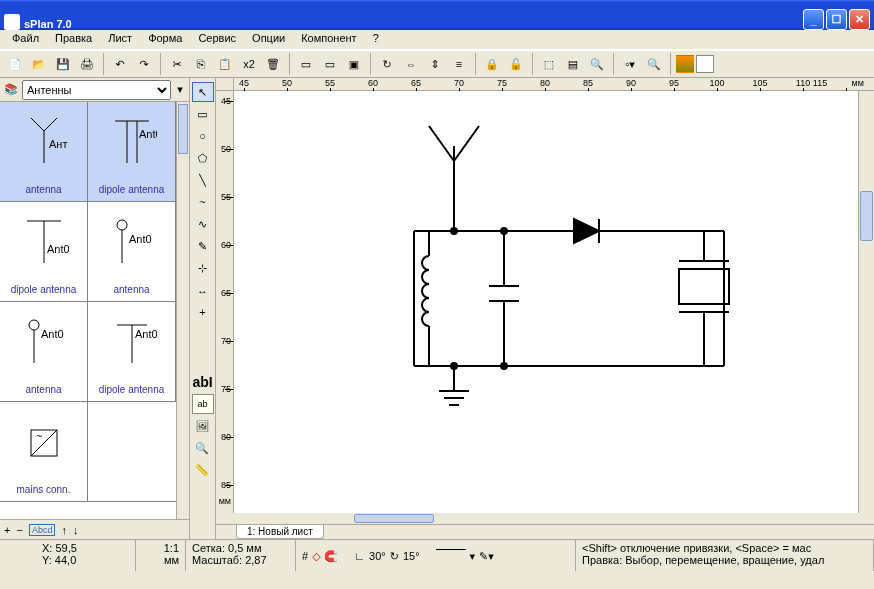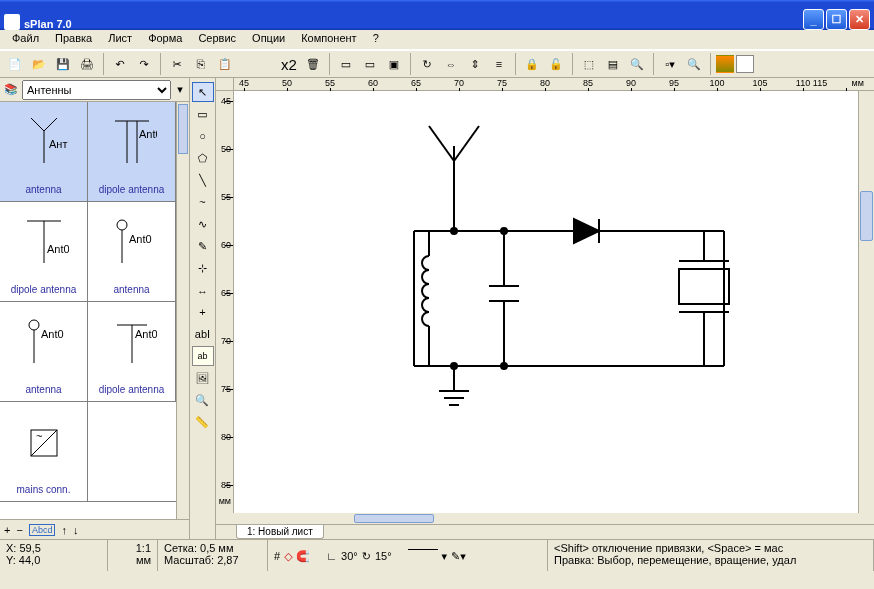--- a/index.html
+++ b/index.html
@@ -84,21 +84,21 @@
   <div class="tbtn">📂</div>
   <div class="tbtn">💾</div>
   <div class="tbtn">🖨</div>
   <div class="sep"></div>
   <div class="tbtn">↶</div>
   <div class="tbtn">↷</div>
   <div class="sep"></div>
   <div class="tbtn">✂</div>
   <div class="tbtn">⎘</div>
   <div class="tbtn">📋</div>
-  <div class="tbtn" style="font-size:15px;margin-left:40px;">x2</div>
+  <div class="tbtn" style="font-size:11px;">x2</div>
   <div class="tbtn">🗑</div>
   <div class="sep"></div>
   <div class="tbtn">▭</div>
   <div class="tbtn">▭</div>
   <div class="tbtn">▣</div>
   <div class="sep"></div>
   <div class="tbtn">↻</div>
   <div class="tbtn">⇔</div>
   <div class="tbtn">⇕</div>
   <div class="tbtn">≡</div>
@@ -227,21 +227,21 @@
       <div class="vbtn">▭</div>
       <div class="vbtn">○</div>
       <div class="vbtn">⬠</div>
       <div class="vbtn">╲</div>
       <div class="vbtn">~</div>
       <div class="vbtn">∿</div>
       <div class="vbtn">✎</div>
       <div class="vbtn">⊹</div>
       <div class="vbtn">↔</div>
       <div class="vbtn">+</div>
-      <div class="vbtn" style="font-weight:normal;font-size:11px;">abI</div>
+      <div class="vbtn" style="font-weight:bold;font-size:14px;margin-top:48px;">abI</div>
       <div class="vbtn" style="background:#ffe;border:1px solid #888;font-size:9px;">ab</div>
       <div class="vbtn">🖼</div>
       <div class="vbtn">🔍</div>
       <div class="vbtn">📏</div>
     </div>
     <div class="canvaswrap">
       <div class="ruler-h">
         <div class="ruler-corner"></div>
         <div class="ruler-h-inner" id="ruler-h">
             <div class="tick" style="left: 10px;"></div>
@@ -354,21 +354,21 @@
         <div style="width:16px;"></div>
       </div>
       <div class="tabbar">
         <div class="tab">1: Новый лист</div>
       </div>
     </div>
   </div>
 </div>
 
 <div class="statusbar">
-  <div class="statuscell" style="width:108px;">
+  <div class="statuscell" style="width:100px;margin-left:36px;">
     <div>X: 59,5</div>
     <div>Y: 44,0</div>
   </div>
   <div class="statuscell" style="width:50px;text-align:right;">
     <div>1:1</div>
     <div>мм</div>
   </div>
   <div class="statuscell" style="width:110px;">
     <div>Сетка: 0,5 мм</div>
     <div>Масштаб:  2,87</div>

